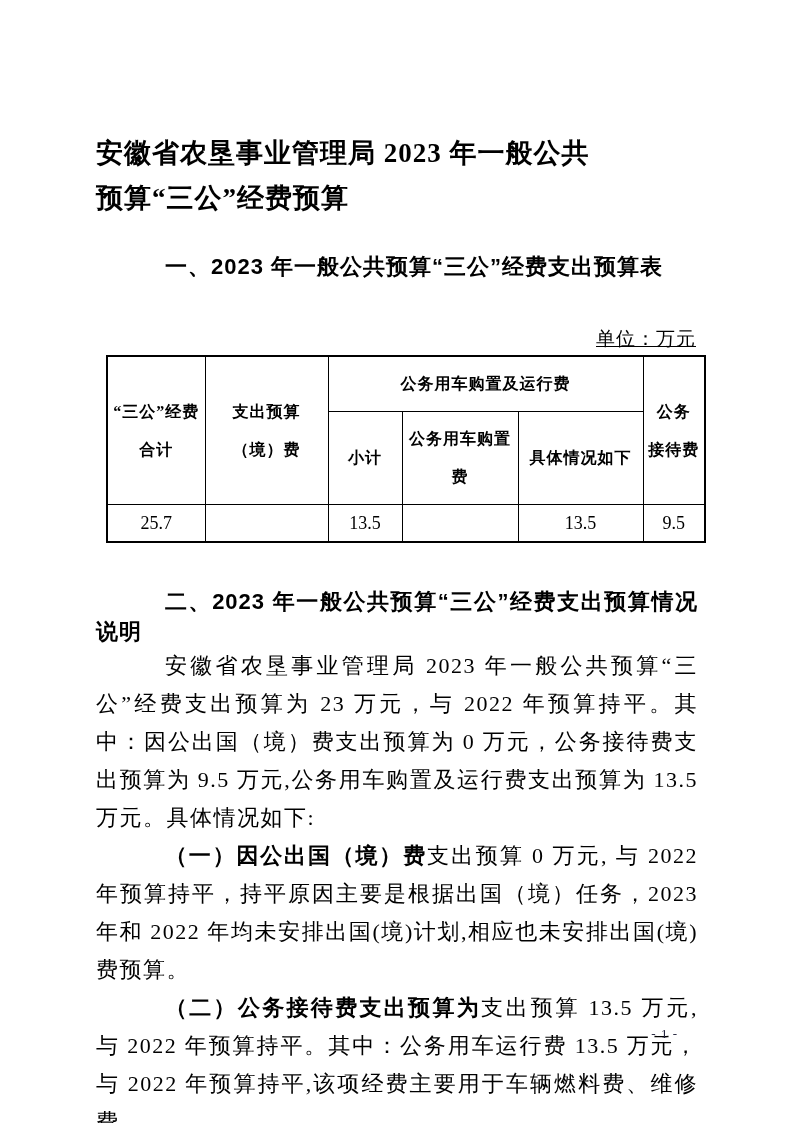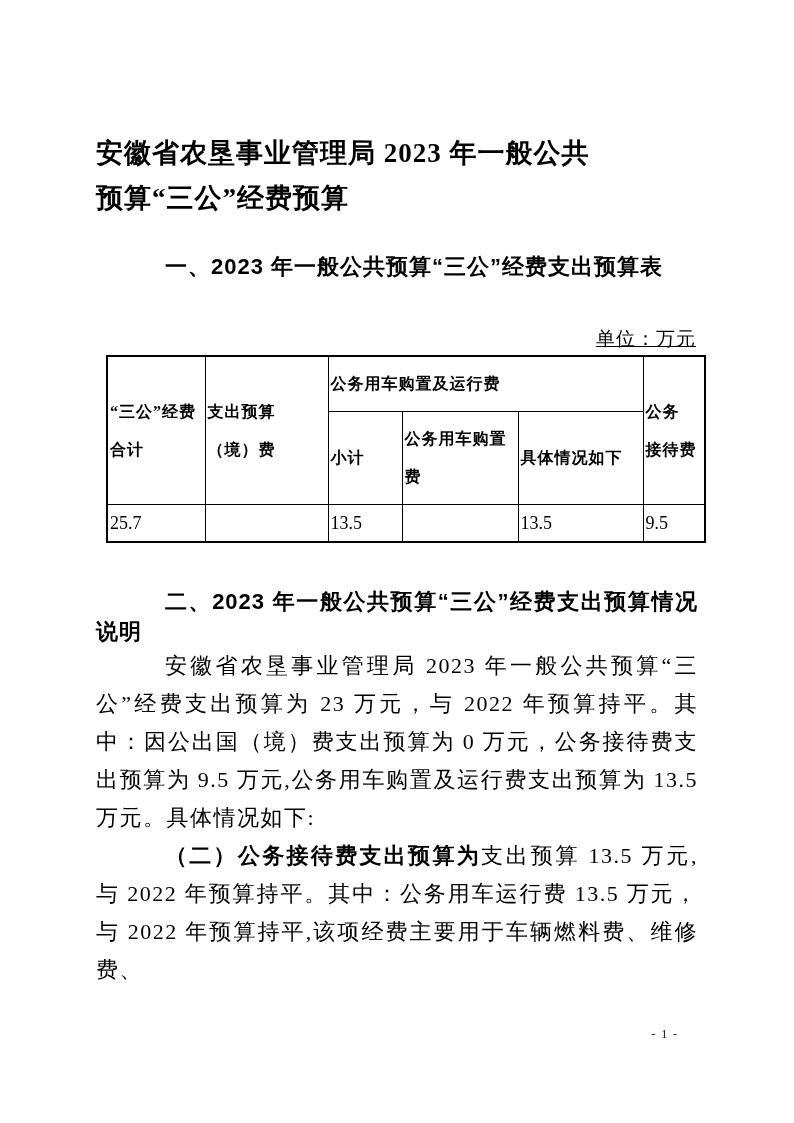--- a/index.html
+++ b/index.html
@@ -44,20 +44,21 @@
   table.budget {
     border-collapse: collapse;
     table-layout: fixed;
     width: 598px;
     margin-left: 10px;
     margin-top: 5px;
     border: 2px solid #000;
   }
   table.budget td {
     border: 1px solid #000;
+    text-align: center;
     vertical-align: middle;
     padding: 8px 2px;
     overflow: hidden;
   }
   td.th {
     font-weight: bold;
     font-size: 16px;
     letter-spacing: 1px;
     line-height: 38px;
   }
@@ -128,18 +129,19 @@
         <td class="num">13.5</td>
         <td class="num">9.5</td>
       </tr>
     </tbody>
   </table>
 
   <h2 class="sec-heading sec2-heading">二、2023 年一般公共预算“三公”经费支出预算情况说明</h2>
 
   <p class="body-par">安徽省农垦事业管理局 2023 年一般公共预算“三公”经费支出预算为 23 万元，与 2022 年预算持平。其中：因公出国（境）费支出预算为 0 万元，公务接待费支出预算为 9.5 万元,公务用车购置及运行费支出预算为 13.5 万元。具体情况如下:</p>
 
+  <p class="body-par"><span class="lead-bold">（一）因公出国（境）费</span><span>支出预算 0 万元, 与 2022 年预算持平，持平原因主要是根据出国（境）任务，2023 年和 2022 年均未安排出国(境)计划,相应也未安排出国(境)费预算。</span></p>
 
   <p class="body-par"><span class="lead-bold">（二）公务接待费支出预算为</span><span>支出预算 13.5 万元, 与 2022 年预算持平。其中：公务用车运行费 13.5 万元， 与 2022 年预算持平,该项经费主要用于车辆燃料费、维修费、</span></p>
 
   <div class="page-number">- 1 -</div>
 
 </div>
 
 </body></html>

